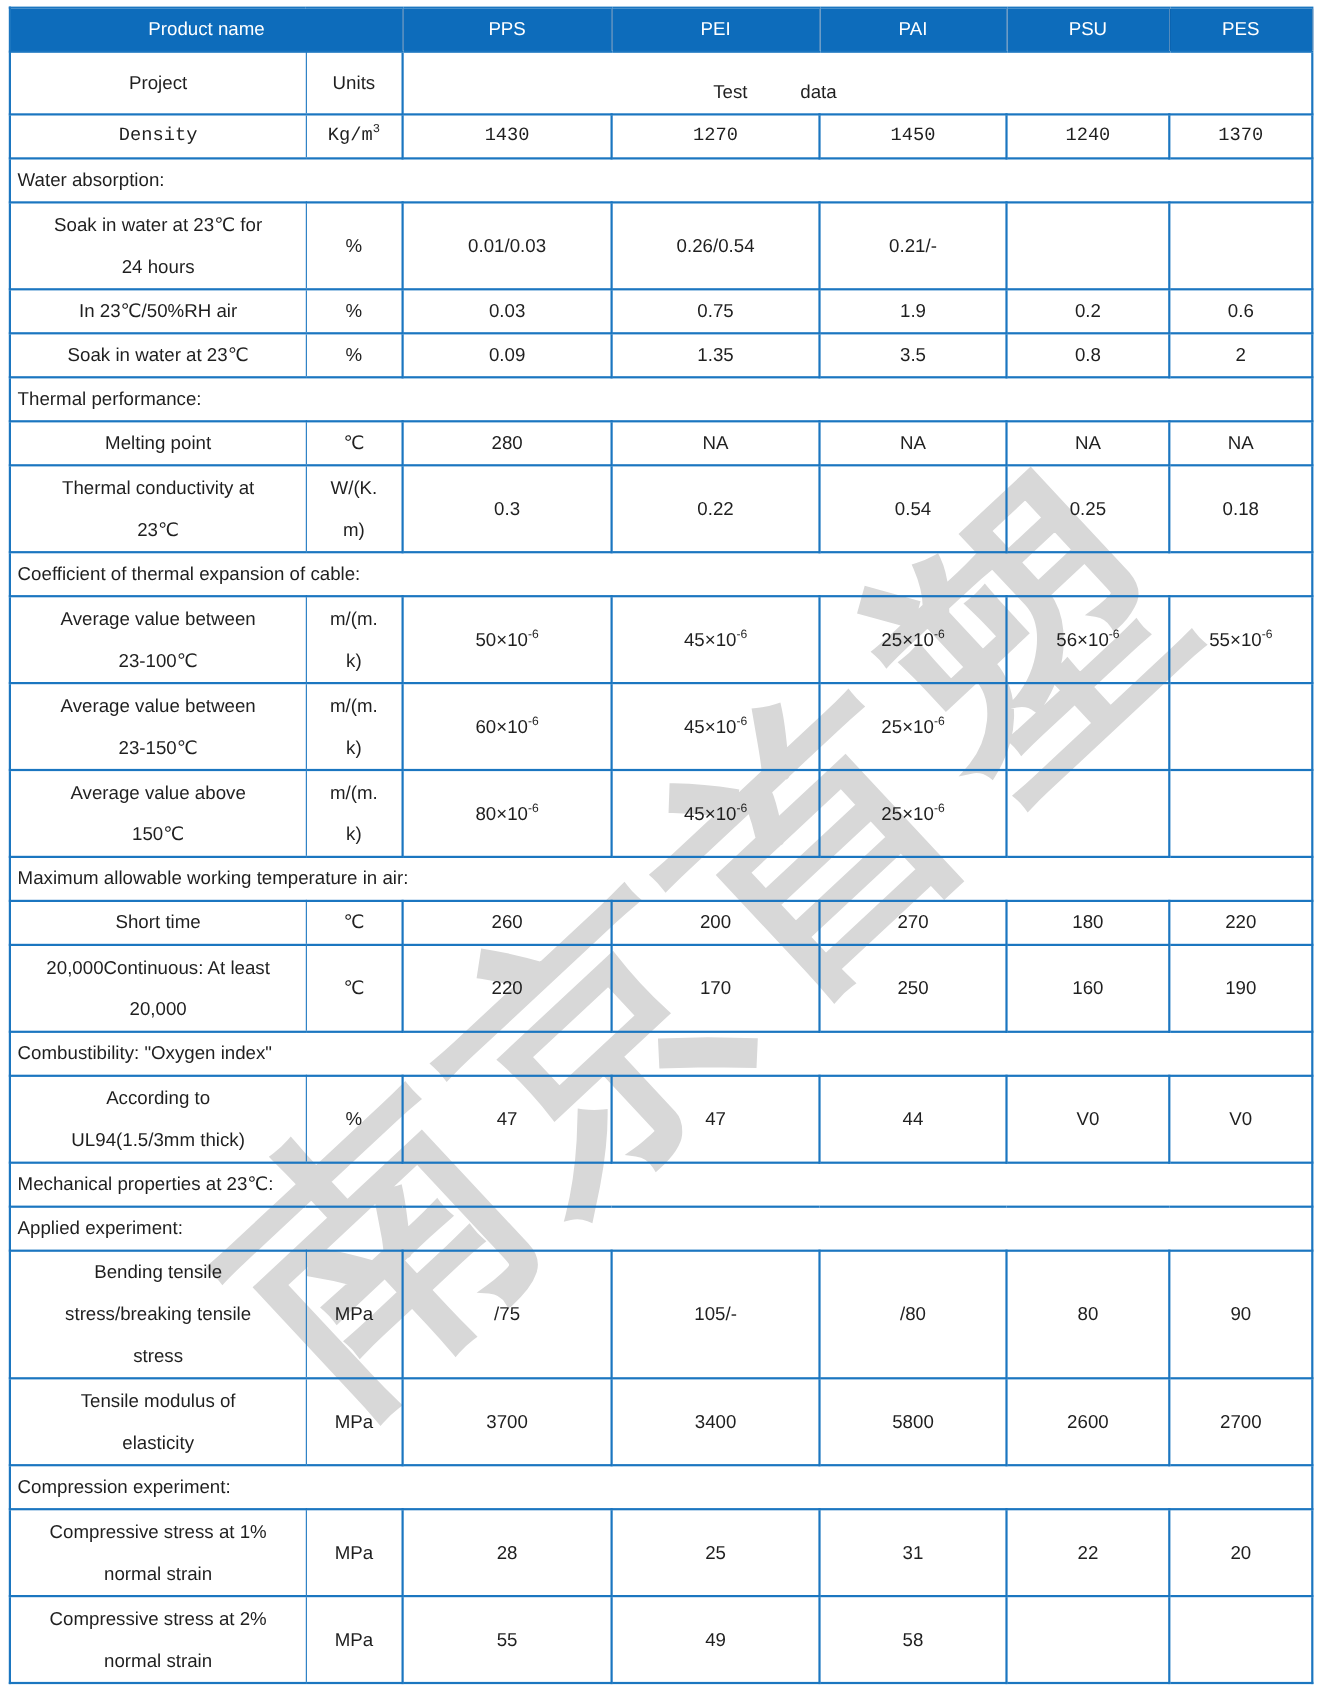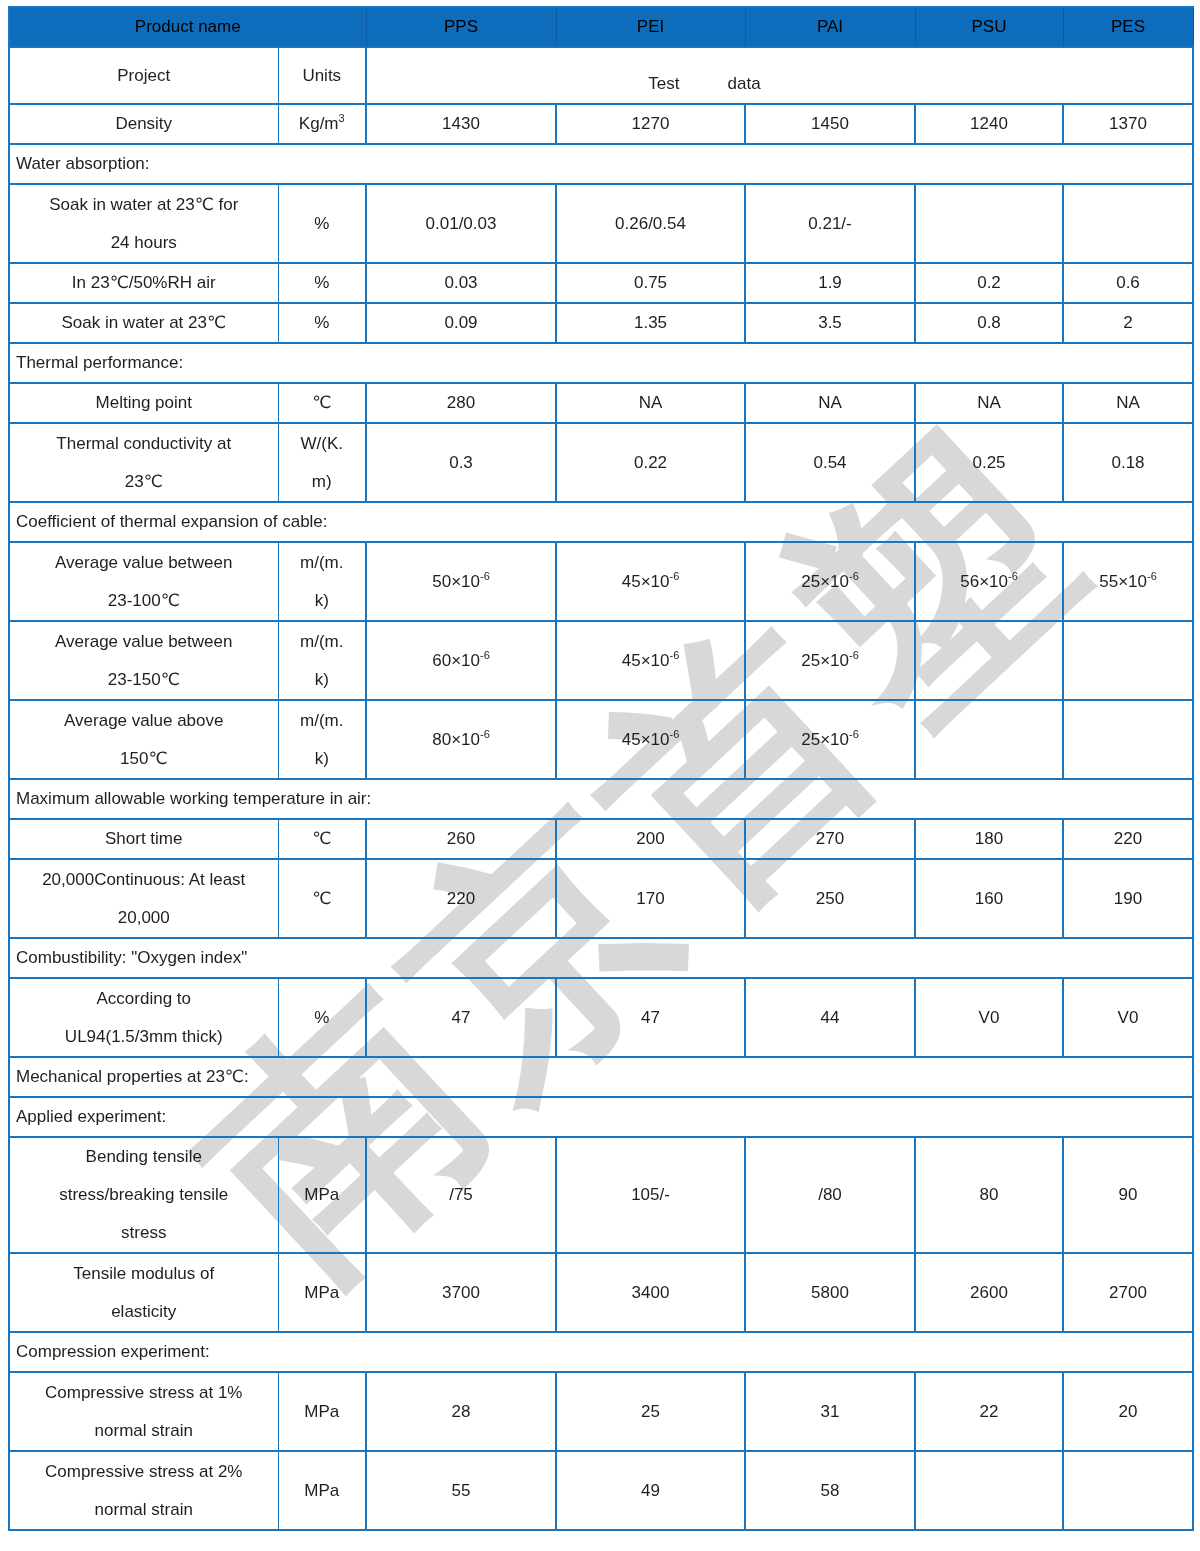--- a/index.html
+++ b/index.html
@@ -59,21 +59,21 @@
     background: transparent;
     overflow: hidden;
   }
   
   td.c-label { border-right-width: 1px; }
   td.c-unit  { border-left-width: 1px; }
   td.c-label, td.c-unit { white-space: pre-line; }
   
   th.h-corner, th.h-prod {
     background: var(--header-bg);
-    color: #000000;
+    color: #ffffff;
     height: 38px;
   }
   th.h-prod { border-left: 1px solid var(--header-seam); border-right: 1px solid var(--header-seam); margin-top: 14px; }
   th.h-corner { border-right: 1px solid var(--header-seam); }
   
   td.c-section {
     text-align: left;
   }
   
   .testdata-wrap {
@@ -111,21 +111,21 @@
           <th class="h-prod">PEI</th>
           <th class="h-prod">PAI</th>
           <th class="h-prod">PSU</th>
           <th class="h-prod">PES</th>
         </tr>
         <tr class="subheader-row" style="height: 42px;">
           <td class="c-label">Project</td>
           <td class="c-unit">Units</td>
           <td class="c-testdata" colspan="5"><span class="testdata-wrap"><span>Test</span><span class="data-word">data</span></span></td>
         </tr>
-        <tr class="data-row" style="height: 39px;">
+        <tr class="data-row" style="height: 39px; font-family: Liberation Mono, monospace;">
           <td class="c-label">Density</td>
           <td class="c-unit">Kg/m<sup>3</sup></td>
           <td class="c-value">1430</td>
           <td class="c-value">1270</td>
           <td class="c-value">1450</td>
           <td class="c-value">1240</td>
           <td class="c-value">1370</td>
         </tr>
         <tr class="section-row" style="height: 39px;">
           <td class="c-section" colspan="7">Water absorption:</td>

